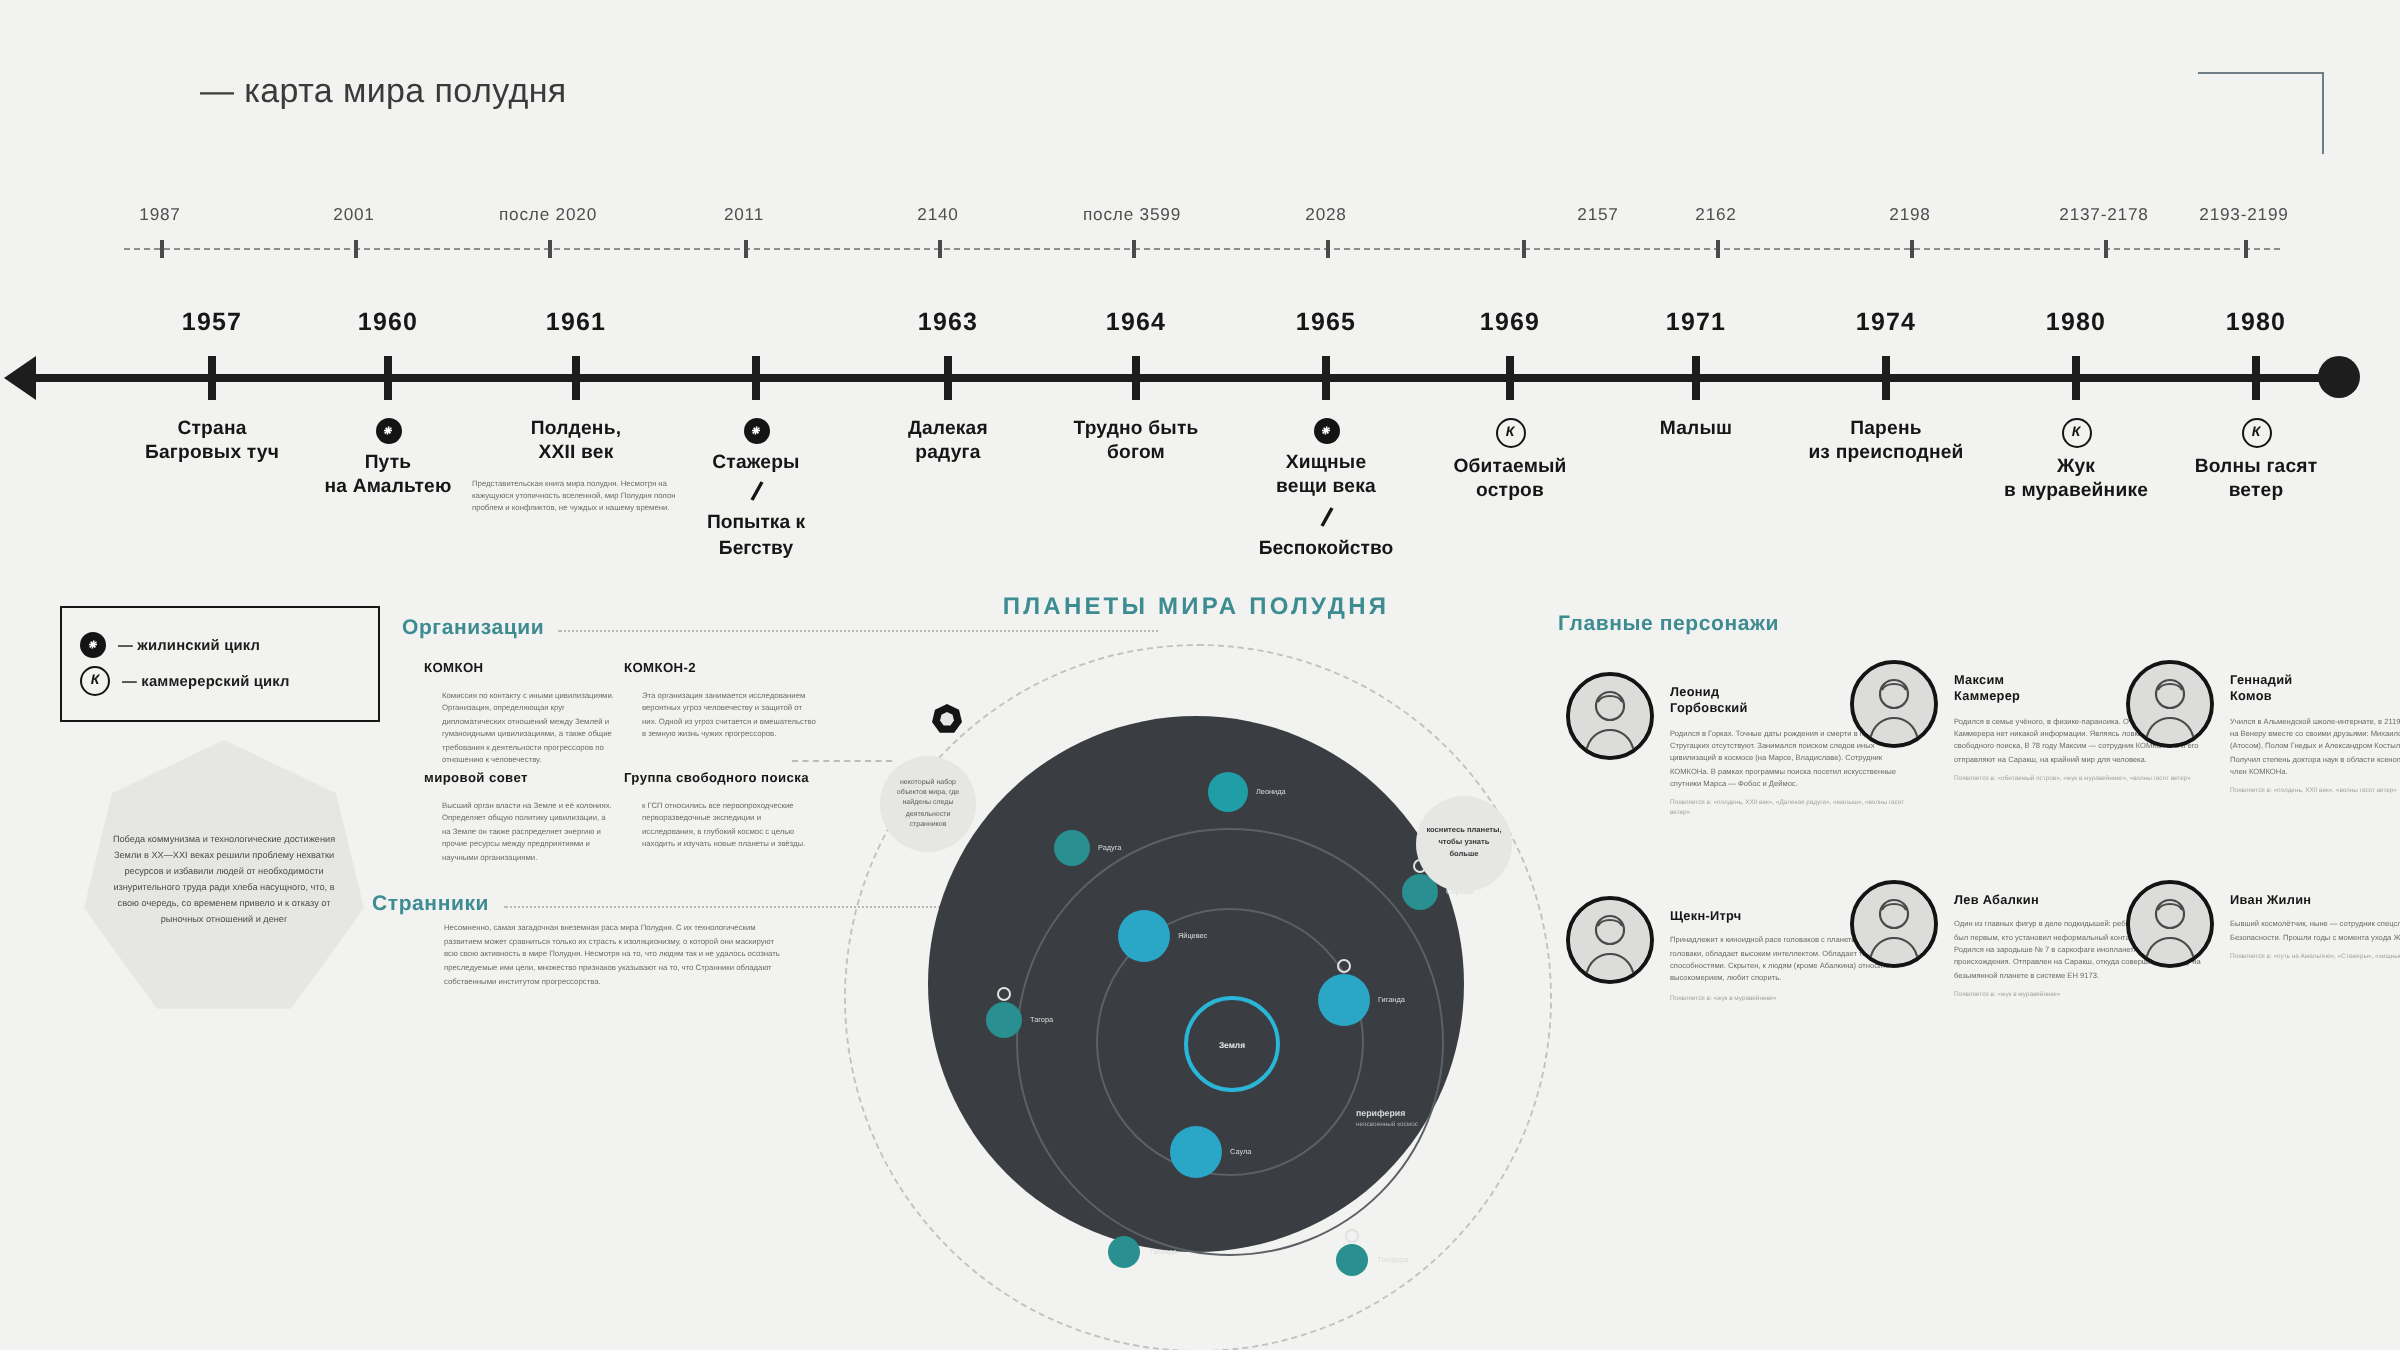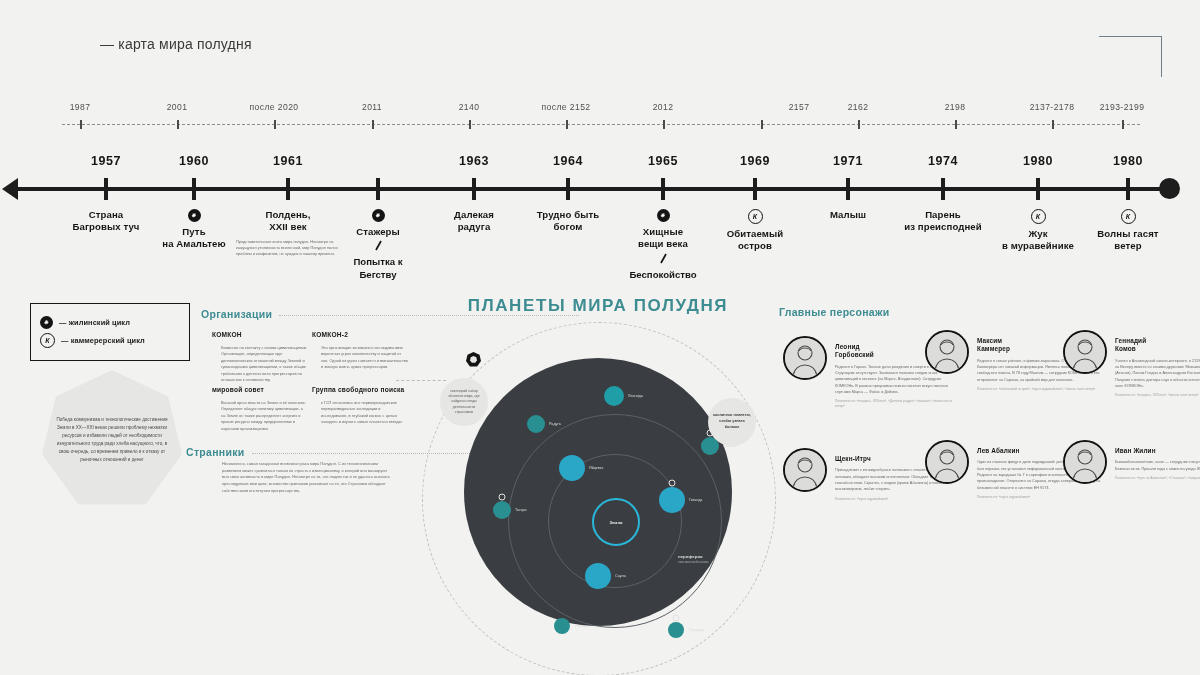--- a/index.html
+++ b/index.html
@@ -6,21 +6,21 @@
   body{
     width:1200px;height:675px;overflow:hidden;position:relative;
     background:#f2f2f0;
     font-family:"Liberation Sans","DejaVu Sans",sans-serif;
     color:#2b2b2b;
   }
   .root{position:absolute;inset:0;}
   
   .page-title{
     position:absolute;left:100px;top:36px;
-    font-size:14px;font-weight:400;letter-spacing:.2px;color:#3a3a3a;
+    font-size:17px;font-weight:400;letter-spacing:.2px;color:#3a3a3a;
     white-space:nowrap;
   }
   .corner-mark{
     position:absolute;right:38px;top:36px;width:62px;height:40px;
     border-top:1.4px solid #6e7d86;border-right:1.4px solid #6e7d86;
   }
   
   .dash-axis{position:absolute;left:62px;top:124px;width:1078px;height:1px;}
   .dash-line{
     position:absolute;left:0;top:0;width:100%;height:0;
@@ -102,21 +102,21 @@
   .org{position:absolute;width:96px;}
   .org-name{font-size:6.6px;font-weight:700;color:#171717;letter-spacing:.2px;line-height:1.3;}
   .org-body{margin-top:5px;font-size:3.9px;line-height:1.66;color:#6a6a6a;padding-left:9px;}
   .wander-body{
     position:absolute;left:222px;top:461px;width:168px;
     font-size:3.9px;line-height:1.7;color:#6a6a6a;
   }
   
   .planets-title{
     position:absolute;left:598px;top:296px;transform:translateX(-50%);
-    font-size:17px;font-weight:700;color:#3d8c92;letter-spacing:1.6px;white-space:nowrap;
+    font-size:12px;font-weight:700;color:#3d8c92;letter-spacing:1.6px;white-space:nowrap;
   }
   .sys{position:absolute;left:448px;top:330px;width:300px;height:300px;}
   .halo{
     position:absolute;left:-26px;top:-8px;width:352px;height:352px;
     border:1px dashed #c2c2c0;border-radius:50%;
   }
   .disc{
     position:absolute;left:16px;top:28px;width:268px;height:268px;
     border-radius:50%;background:#3a3e42;
   }
@@ -184,23 +184,23 @@
         <div class="dash-label" style="left:18px">1987</div>
         <div class="dash-tick" style="left:115px"></div>
         <div class="dash-label" style="left:115px">2001</div>
         <div class="dash-tick" style="left:212px"></div>
         <div class="dash-label" style="left:212px">после 2020</div>
         <div class="dash-tick" style="left:310px"></div>
         <div class="dash-label" style="left:310px">2011</div>
         <div class="dash-tick" style="left:407px"></div>
         <div class="dash-label" style="left:407px">2140</div>
         <div class="dash-tick" style="left:504px"></div>
-        <div class="dash-label" style="left:504px">после 2152</div>
+        <div class="dash-label" style="left:504px">после 3599</div>
         <div class="dash-tick" style="left:601px"></div>
-        <div class="dash-label" style="left:601px">2012</div>
+        <div class="dash-label" style="left:601px">2028</div>
         <div class="dash-tick" style="left:699px"></div>
         <div class="dash-label" style="left:737px">2157</div>
         <div class="dash-tick" style="left:796px"></div>
         <div class="dash-label" style="left:796px">2162</div>
         <div class="dash-tick" style="left:893px"></div>
         <div class="dash-label" style="left:893px">2198</div>
         <div class="dash-tick" style="left:990px"></div>
         <div class="dash-label" style="left:990px">2137-2178</div>
         <div class="dash-tick" style="left:1060px"></div>
         <div class="dash-label" style="left:1060px">2193-2199</div>

